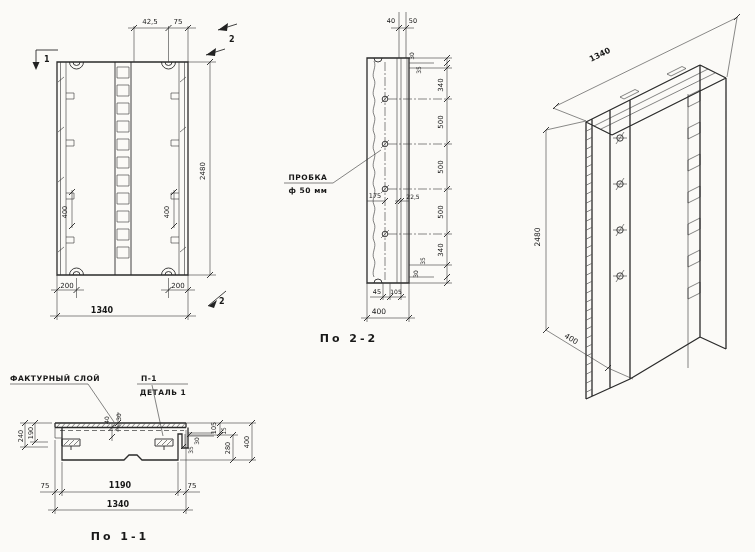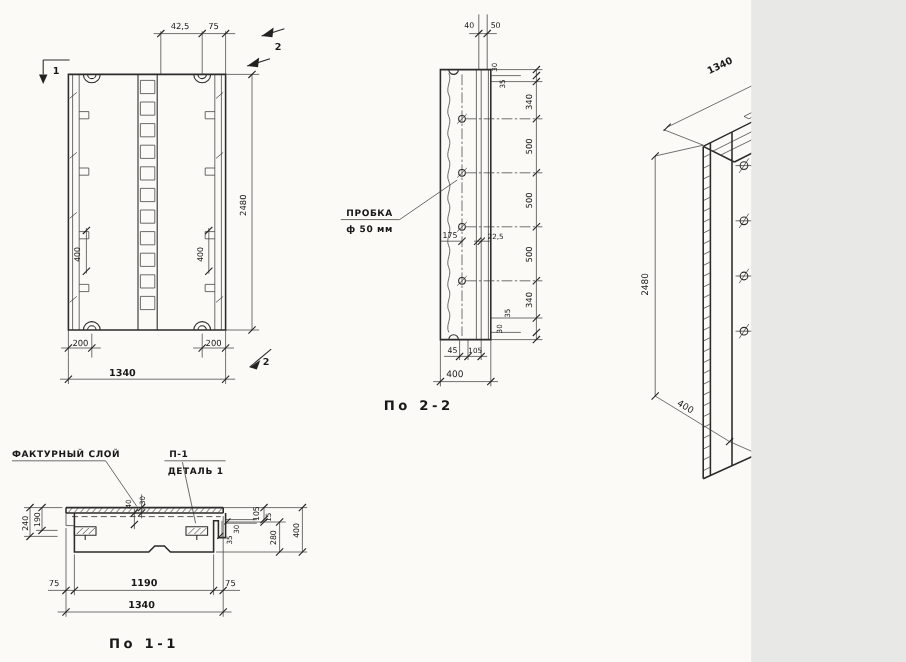--- a/index.html
+++ b/index.html
@@ -1,16 +1,16 @@
 <!DOCTYPE html>
 <html><head>
 <meta charset="utf-8">
 <style>
   html,body{margin:0;padding:0;background:#e8e8e6;}
-  .sheet{width:626px;height:552px;background:#fbfaf7;position:relative;overflow:hidden;
+  .sheet{width:755px;height:552px;background:#fbfaf7;position:relative;overflow:hidden;
          font-family:"DejaVu Sans", sans-serif;}
   svg{display:block;}
   .ln{stroke:#2b2b2b;fill:none;stroke-width:1.3;}
   .md{stroke:#2b2b2b;fill:none;stroke-width:0.9;}
   .tn{stroke:#333;fill:none;stroke-width:0.6;}
   .dm{stroke:#3a3a3a;fill:none;stroke-width:0.6;}
   .sl{stroke:#222;fill:none;stroke-width:0.9;}
   .dd{stroke:#3a3a3a;fill:none;stroke-width:0.6;stroke-dasharray:9 2 2 2;}
   .ds{stroke:#3a3a3a;fill:none;stroke-width:0.7;stroke-dasharray:5 3;}
   .ar{fill:#222;stroke:none;}

